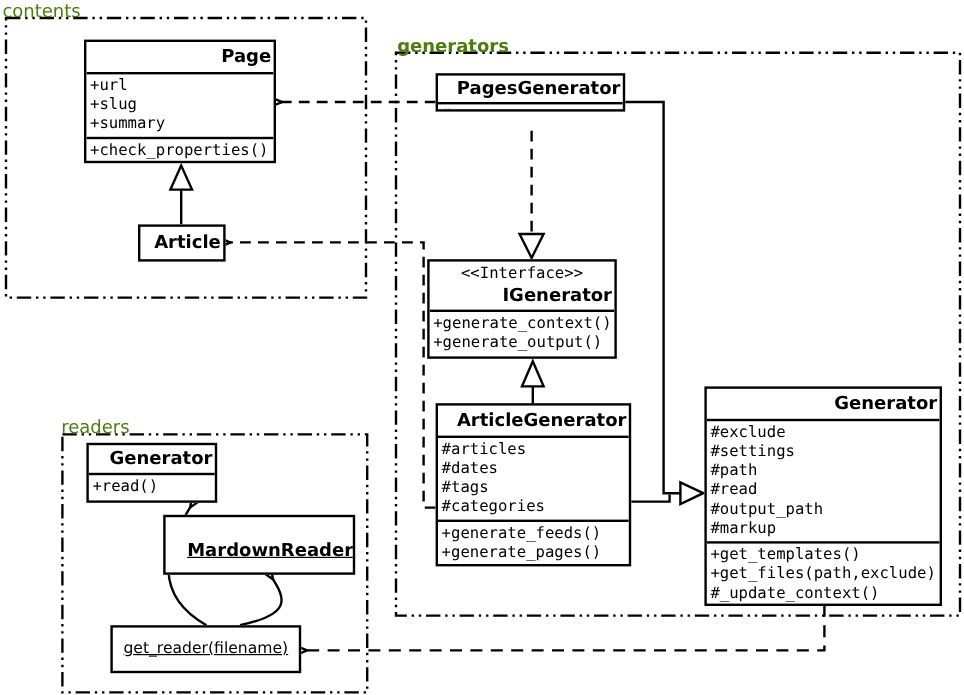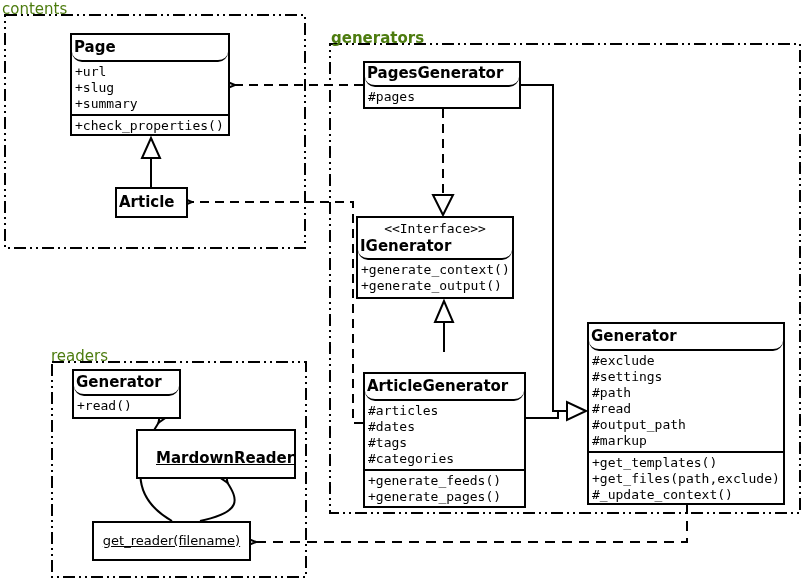--- a/index.html
+++ b/index.html
@@ -10,24 +10,23 @@
   #wires { position:absolute; left:0; top:0; width:803px; height:579px; }
   .pkg-label {
     position:absolute; font:15px "DejaVu Sans", sans-serif; color:#4d7c0f;
     white-space:nowrap; z-index:2;
   }
   .uml {
     position:absolute; box-sizing:border-box; border:2px solid #000;
     background:#fff; z-index:3; overflow:hidden;
   }
   .uml .title {
-    font:bold 15px "DejaVu Sans", sans-serif; text-align:left;
+    font:bold 15px "DejaVu Sans", sans-serif; text-align:right;
     padding:3px 2px; line-height:19px; border-bottom:2px solid #000;
     white-space:nowrap;
-    border-radius:10px;
   }
   .uml .title.only { border-bottom:none; }
   .uml .stereo {
     font:13px "DejaVu Sans Mono", monospace; text-align:center;
     line-height:16px; padding-top:3px; white-space:nowrap;
   }
   .uml .title.with-stereo { padding-top:0; }
   .uml .members {
     font:13px "DejaVu Sans Mono", monospace; line-height:16px;
     padding:2px 3px; white-space:nowrap;
@@ -92,37 +91,37 @@
     </div>
     <div class="members">
       <div>+check_properties()</div>
     </div>
   </div>
 
   <div class="uml" style="left:115px; top:187px; width:73px; height:31px;">
     <div class="title only" style="padding:2px; line-height:23px;">Article</div>
   </div>
 
-  <div class="uml" style="left:363px; top:61px; width:158px; height:48px;">
+  <div class="uml" style="left:363px; top:61px; width:158px; height:32px;">
     <div class="title" style="padding:1px 2px 2px;">PagesGenerator</div>
     <div class="members">
       <div>#pages</div>
     </div>
   </div>
 
   <div class="uml" style="left:356px; top:216px; width:158px; height:83px;">
     <div class="stereo">&lt;&lt;Interface&gt;&gt;</div>
     <div class="title with-stereo" style="padding-bottom:2px;">IGenerator</div>
     <div class="members">
       <div>+generate_context()</div>
       <div>+generate_output()</div>
     </div>
   </div>
 
-  <div class="uml" style="left:363px; top:372px; width:163px; height:136px;">
+  <div class="uml" style="left:363px; top:336px; width:163px; height:136px;">
     <div class="title">ArticleGenerator</div>
     <div class="members mid">
       <div>#articles</div>
       <div>#dates</div>
       <div>#tags</div>
       <div>#categories</div>
     </div>
     <div class="members">
       <div>+generate_feeds()</div>
       <div>+generate_pages()</div>

